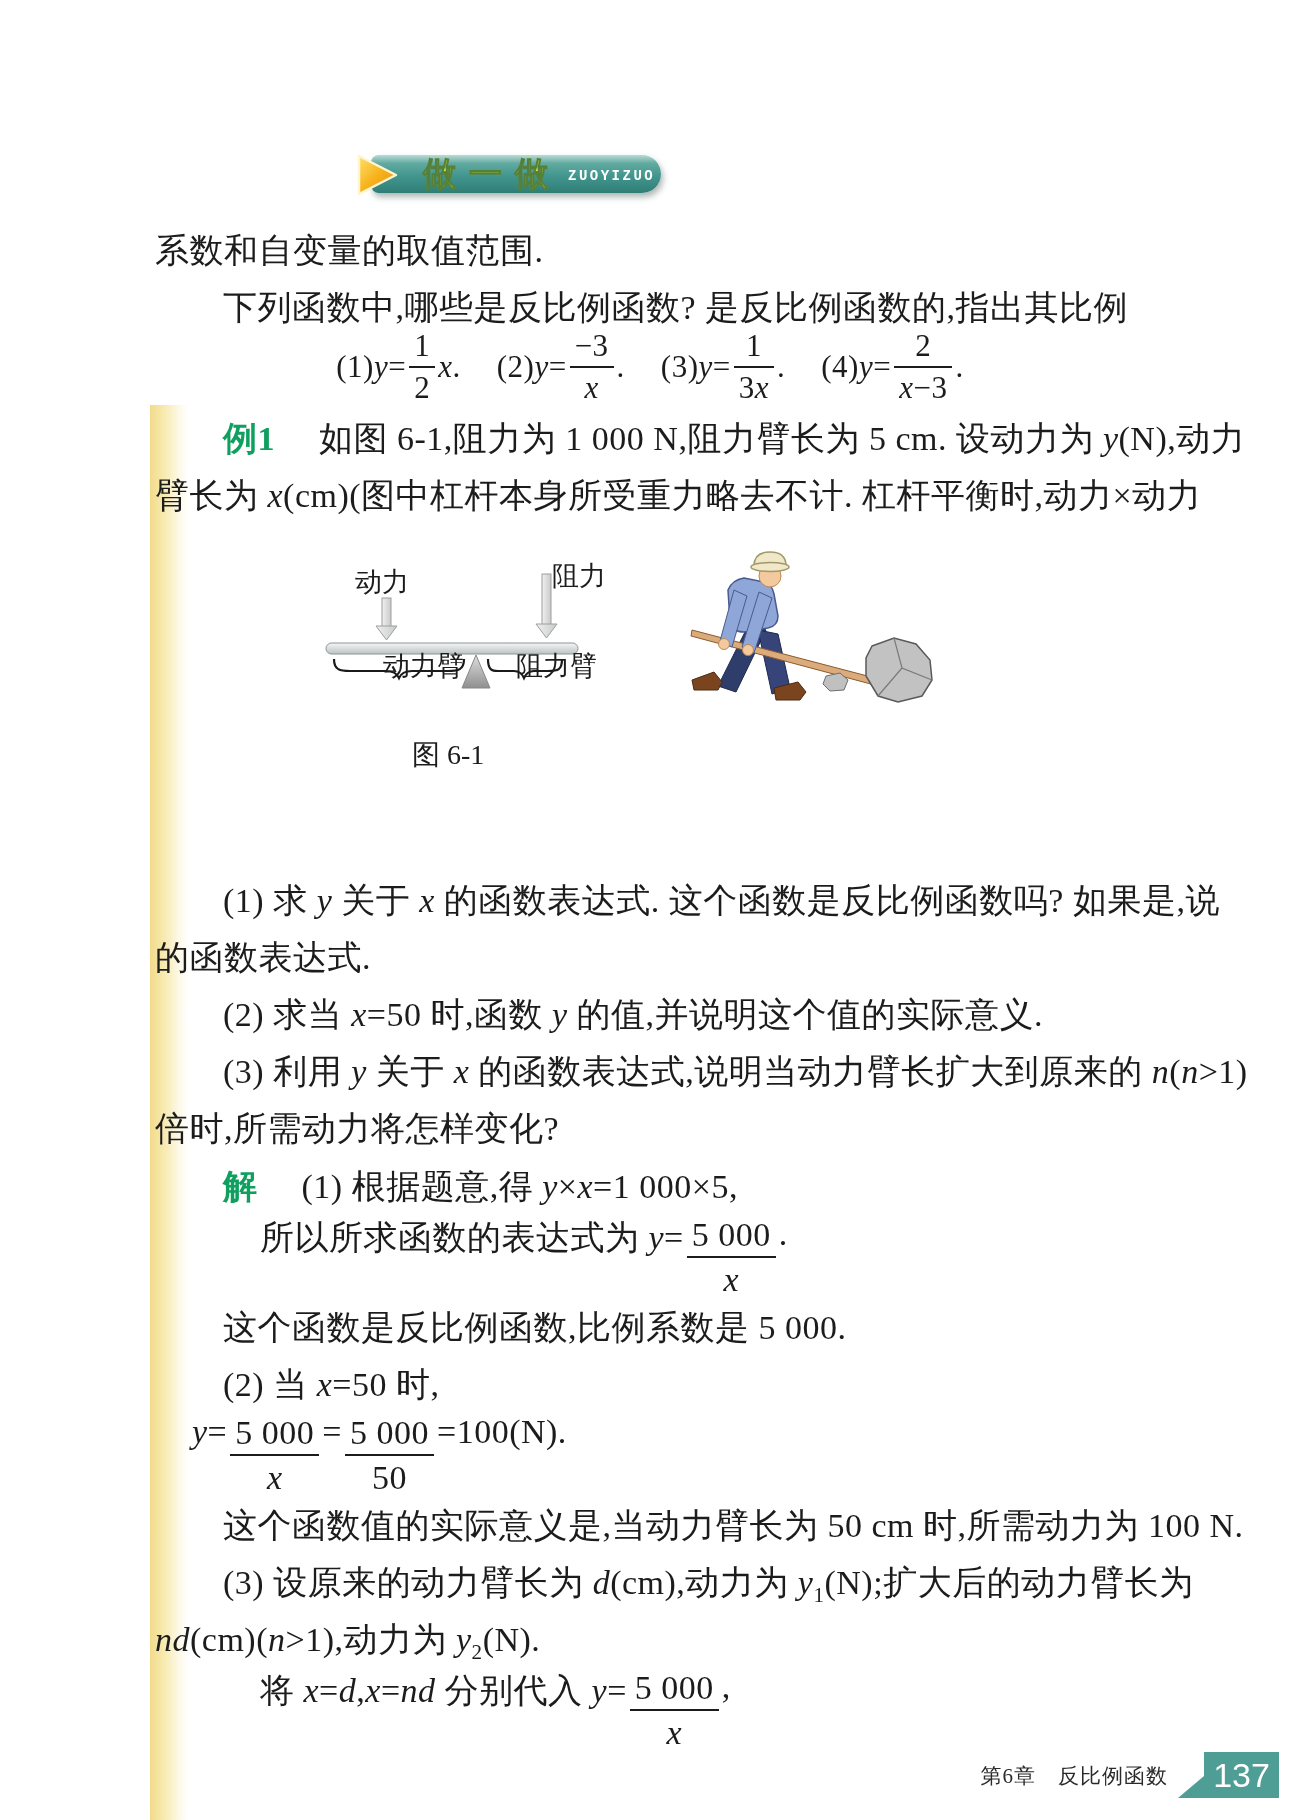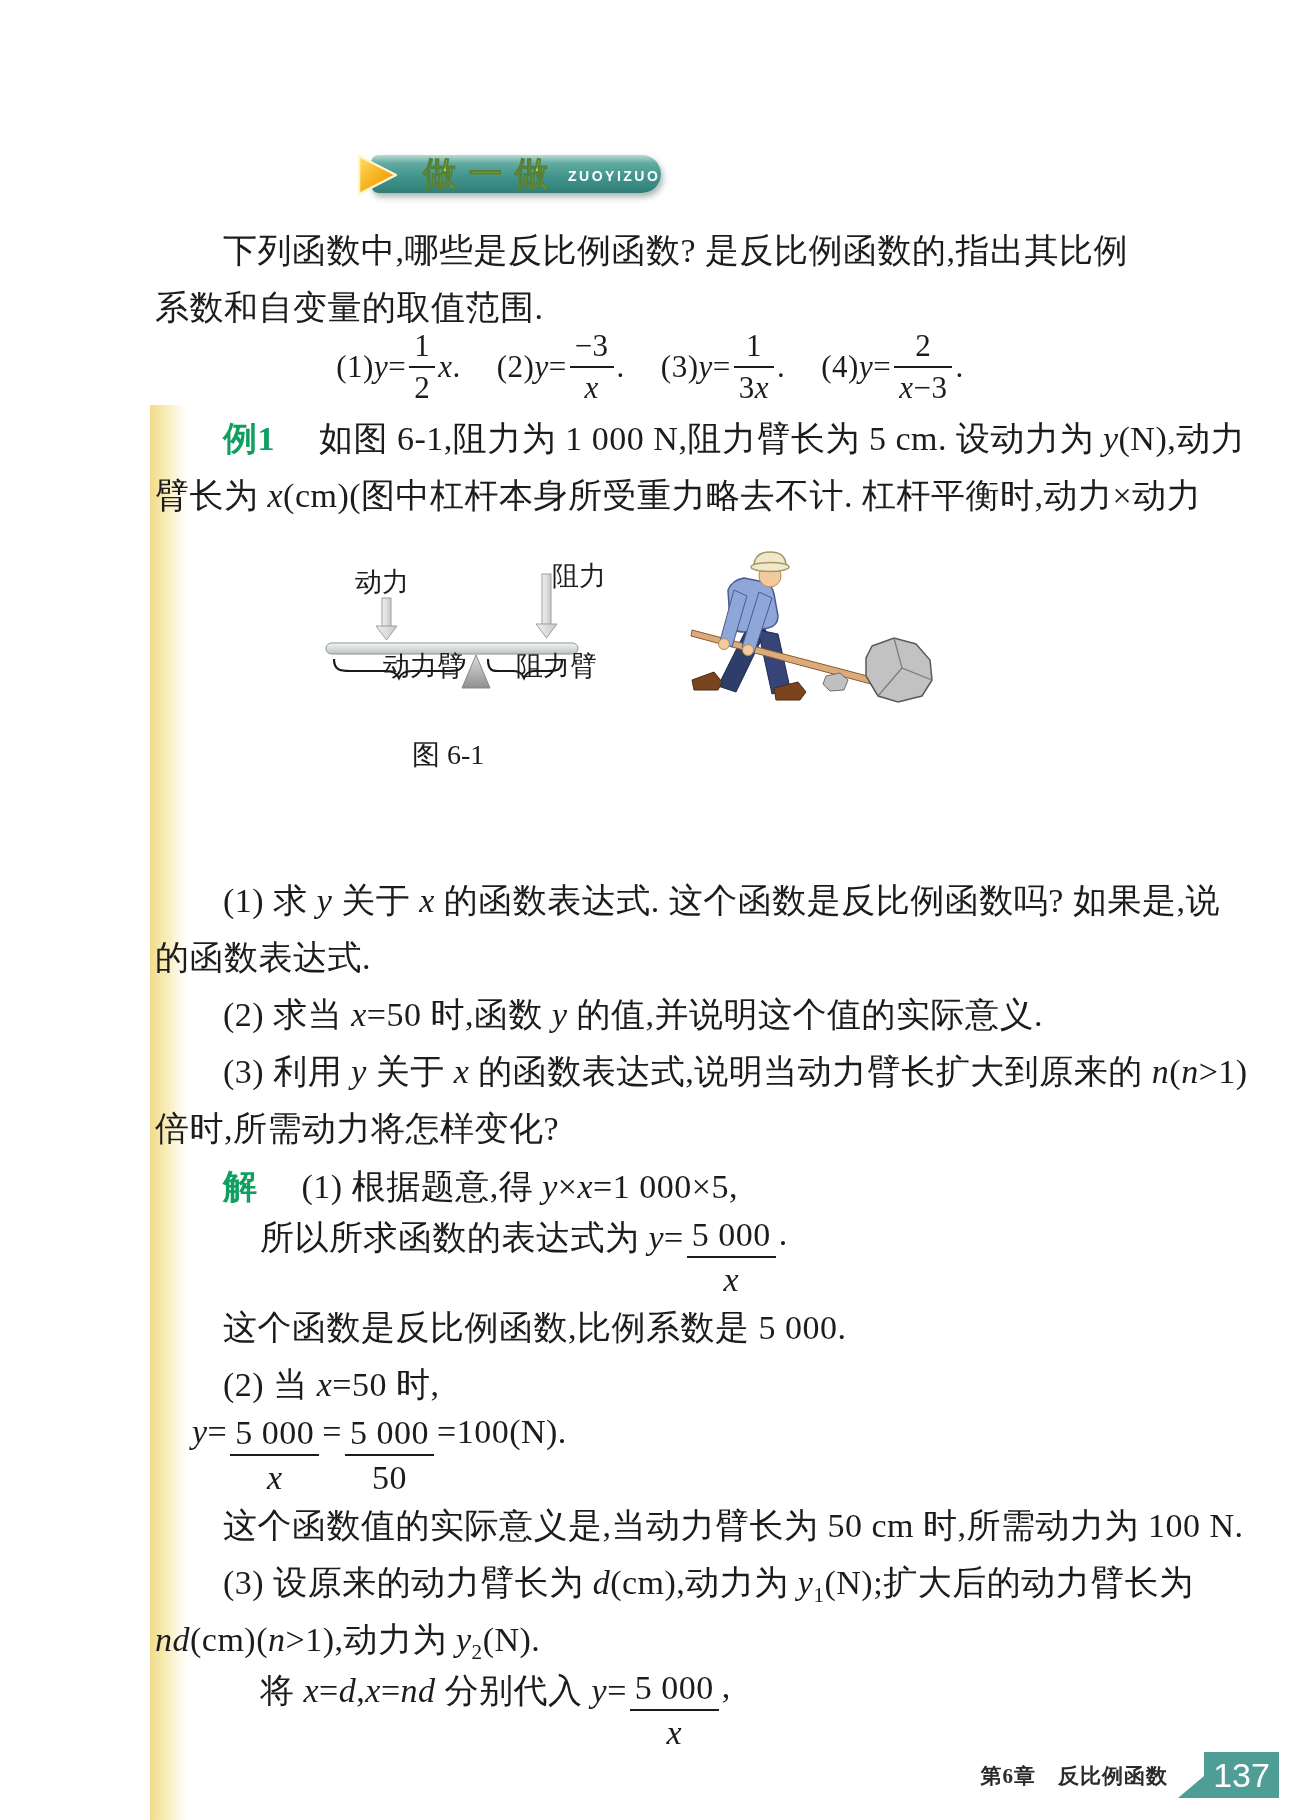--- a/index.html
+++ b/index.html
@@ -22,21 +22,21 @@
   }
   .banner-arrow { position:absolute; left:-20px; top:-6px; }
   .banner-title {
     position:absolute; left:52px; top:-2px; height:42px; line-height:42px;
     font-size:33px; font-weight:bold; letter-spacing:13px; color:#d3ec3f;
     -webkit-text-stroke:1px #55803a;
     font-family:"Liberation Sans","DejaVu Sans",sans-serif;
   }
   .banner-sub {
     position:absolute; left:197px; top:13px; font-size:14px; color:#ffffff;
-    letter-spacing:2.5px; font-family:Liberation Sans, sans-serif; font-weight:bold;
+    letter-spacing:2.5px; font-family:Liberation Mono, monospace; font-weight:bold;
   }
   
   .block { position:absolute; left:155px; width:990px; }
   .line { height:57px; line-height:57px; font-size:34px; white-space:nowrap; letter-spacing:0.5px; }
   .indent { padding-left:68px; }
   .mi { font-style:italic; }
   sub.msub { font-size:0.62em; }
   .lead { color:#0f9f5f; font-weight:bold; margin-right:44px; }
   
   .formula-row {
@@ -51,21 +51,21 @@
   .fracline { display:flex; align-items:flex-start; height:84px; font-size:34px; white-space:nowrap; letter-spacing:0.5px;margin-left:37px; }
   .fracline.indent { padding-left:68px; }
   
   .figure { position:absolute; left:150px; top:550px; width:1000px; height:230px; }
   .fig-label { position:absolute; font-size:27px; line-height:1.1; white-space:nowrap; }
   .fig-caption { position:absolute; left:262px; top:186px; font-size:28px; }
   .lever-svg { position:absolute; left:170px; top:8px; }
   .man-svg { position:absolute; left:490px; top:0px; }
   
   .footer-chapter {
-    position:absolute; right:121px; top:1762px; font-size:21px; font-weight:bold; color:#2a2a2a;
+    position:absolute; right:121px; top:1762px; font-size:21px; font-weight:normal; color:#2a2a2a;
     letter-spacing:1px;
   }
   .footer-notch {
     position:absolute; right:85px; top:1776px; width:0; height:0;
     border-bottom:22px solid #4f9e95; border-left:26px solid transparent;
   }
   .footer-pagebox {
     position:absolute; right:10px; top:1752px; width:75px; height:46px;
     background:#4f9e95; color:#ffffff; text-align:center; line-height:46px;
     font-size:34px; font-weight:normal; font-family:"Liberation Sans","DejaVu Sans",sans-serif;
@@ -87,22 +87,22 @@
             <stop offset="1" stop-color="#e88d00"></stop>
         </linearGradient>
       </defs>
       <polygon points="8,7 45,26 8,45" fill="url(#tg)" stroke="#fdf4d0" stroke-width="2.5" stroke-linejoin="round"></polygon>
     </svg>
     <span class="banner-title">做一做</span>
     <span class="banner-sub">ZUOYIZUO</span>
   </div>
 
   <div class="block" style="top:222px;">
+    <div class="line"><span>系数和自变量的取值范围.</span></div>
     <div class="line indent"><span>下列函数中,哪些是反比例函数? 是反比例函数的,指出其比例</span></div>
-    <div class="line"><span>系数和自变量的取值范围.</span></div>
   </div>
 
   <div class="formula-row">
     <span class="fitem">
       <span>(1) </span>
       <span><span class="mi">y</span><span>=</span></span>
       <span class="frac">
           <span class="fnum"><span>1</span></span>
           <span class="fden"><span>2</span></span>
         </span>

